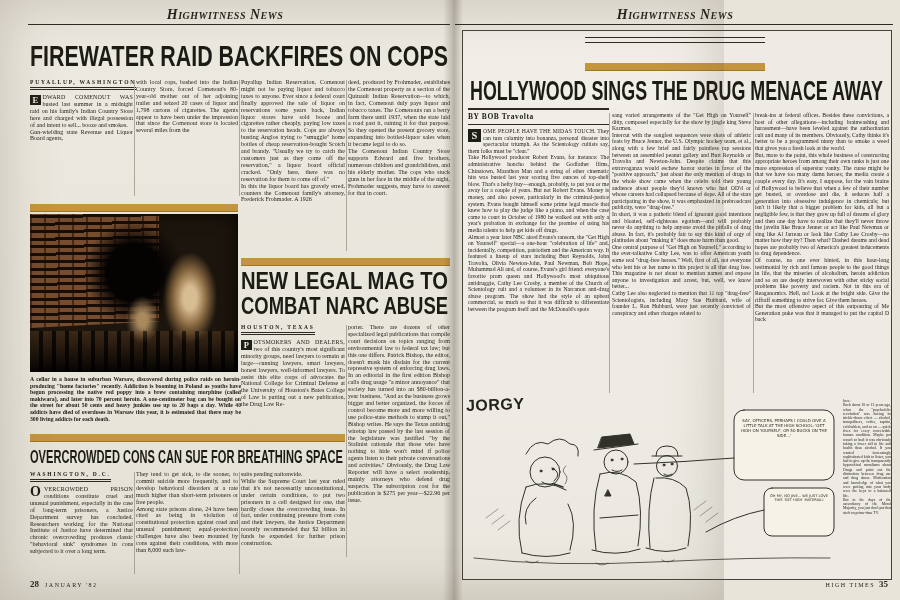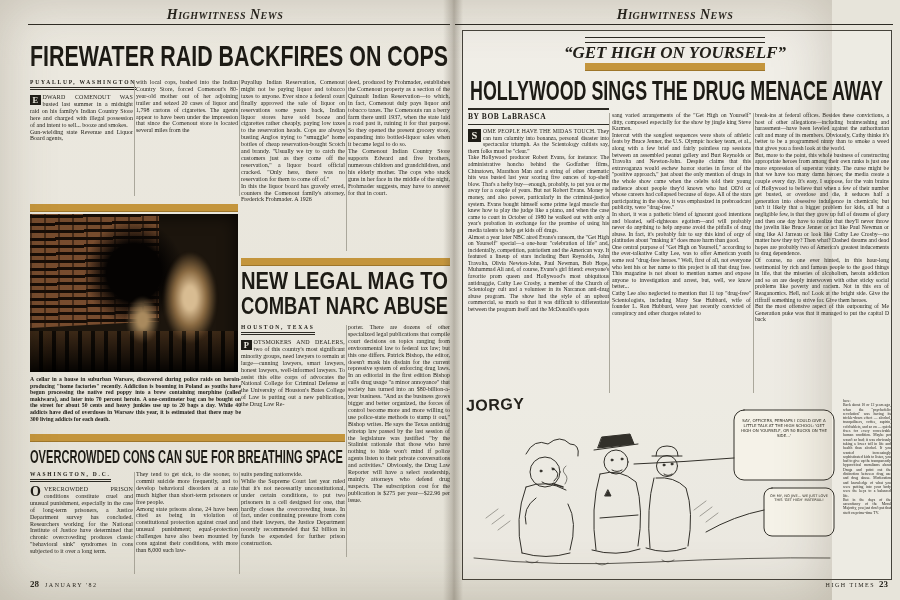--- a/index.html
+++ b/index.html
@@ -1,17 +1,17 @@
 <!DOCTYPE html>
 <html><head>
 <meta charset="utf-8">
 <style>
   html,body{margin:0;padding:0}
   body{width:900px;height:600px;background:#e7e4da;font-family:"Liberation Serif",serif;overflow:hidden}
-  .spread{position:relative;width:832px;height:600px;background:linear-gradient(180deg,#ece9e0 0%,#e8e5db 60%,#e3e0d5 100%)}
+  .spread{position:relative;width:724px;height:600px;background:linear-gradient(180deg,#ece9e0 0%,#e8e5db 60%,#e3e0d5 100%)}
   .spread::after{content:"";position:absolute;inset:0;box-shadow:inset 0 0 55px rgba(96,84,62,.28);pointer-events:none;z-index:50}
   .gutter{position:absolute;left:443px;top:0;width:20px;height:600px;z-index:40;
     background:linear-gradient(90deg,rgba(60,50,35,0) 0%,rgba(60,50,35,.22) 45%,rgba(60,50,35,.30) 55%,rgba(60,50,35,0) 100%)}
   .abs{position:absolute}
   .masthead{font:bold italic 14px "Liberation Serif",serif;font-variant:small-caps;letter-spacing:.5px;color:#23211b;text-align:center}
   .rule{background:#2c2a23;height:1px}
   .goldbar{background:#c4953c;height:8px;box-shadow:inset 0 -1px 0 rgba(90,60,10,.35)}
   .dateline{font:bold 5.5px "Liberation Serif",serif;letter-spacing:1.8px;color:#23211b;border-bottom:3px double #2c2a23;padding-bottom:2px;white-space:nowrap}
   .body6{font-size:6px;line-height:6.9px;color:#26241d;text-align:justify;overflow:hidden}
   .body6 .rest,.body57 .rest{white-space:pre-line}
@@ -120,27 +120,26 @@
       <b>28</b><span class="sp">JANUARY '82</span>
     </div>
   </div>
 
   <div class="abs" style="left:450px;top:0;width:450px;height:600px">
     <div class="abs masthead" style="left:5px;top:7px;width:440px">Highwitness News</div>
     <div class="abs rule" style="left:5px;top:24px;width:438px"></div>
     <div class="abs rbox" style="left:12px;top:30px;width:428px;height:548px"></div>
 
     <div class="abs banner-rule" style="left:135px;top:37px;width:180px"></div>
-    <div class="abs banner" style="left:110px;top:43px;width:230px">“GET HIGH ON YOURSELF”</div>
     <div class="abs goldbar" style="left:135px;top:63px;width:180px"></div>
 
     <svg class="abs" style="left:20px;top:76px" width="415" height="30">
       <text x="0" y="24" font-size="27" textLength="413" lengthAdjust="spacingAndGlyphs">HOLLYWOOD SINGS THE DRUG MENACE AWAY</text>
     </svg>
-    <div class="abs byline" style="left:18px;top:108px;width:141px">BY BOB LaBRASCA</div>
+    <div class="abs byline" style="left:18px;top:108px;width:141px">BY BOB Travolta</div>
 
     <div class="abs body57" style="left:18px;top:128px;width:141px;height:266px">
       <span class="dc big">S</span><span class="lead">OME PEOPLE HAVE THE MIDAS TOUCH.</span> <span class="rest">They can turn calamity into bonanza, personal disaster into spectacular triumph. As the Scientology cultists say, them folks must be "clear."
 Take Hollywood producer Robert Evans, for instance: The administrative honcho behind the Godfather films, Chinatown, Marathon Man and a string of other cinematic hits was busted last year scoring five ounces of top-shelf blow. That's a hefty buy—enough, probably, to put you or me away for a couple of years. But not Robert Evans. Money is money, and also power, particularly in the criminal-justice system. Evans bought himself some prime legal muscle that knew how to play the judge like a piano, and when the case came to court in October of 1980 he walked out with only a year's probation in exchange for the promise of using his media talents to help get kids off drugs.
 Almost a year later NBC aired Evans's ransom, the "Get High on Yourself" special—a one-hour "celebration of life" and, incidentally, competition, patriotism and the American way. It featured a lineup of stars including Burt Reynolds, John Travolta, Olivia Newton-John, Paul Newman, Bob Hope, Muhammad Ali and, of course, Evans's girl friend: everyone's favorite prom queen and Hollywood's most ubiquitous antidruggie, Cathy Lee Crosby, a member of the Church of Scientology cult and a volunteer in its Narcanon anti-drug abuse program. The show had the style of an upbeat commercial, so much so that it was difficult to differentiate between the program itself and the McDonald's spots</span>
     </div>
     <div class="abs body57" style="left:162px;top:112px;width:139px;height:282px"><span class="rest">sang varied arrangements of the "Get High on Yourself" ditty, composed especially for the show by jingle king Steve Karmen.
 Intercut with the songfest sequences were shots of athletic feats by Bruce Jenner, the U.S. Olympic hockey team, et al., along with a few brief and fairly pointless rap sessions between an assembled peanut gallery and Burt Reynolds or Travolta and Newton-John. Despite claims that this extravaganza would eschew horror stories in favor of the "positive approach," just about the only mention of drugs in the whole show came when the celebs told their young audience about people they'd known who had OD'd or whose careers had collapsed because of dope. All of the stars participating in the show, it was emphasized in prebroadcast publicity, were "drug-free."
 In short, it was a pathetic blend of ignorant good intentions and bloated, self-righteous egotism—and will probably never do anything to help anyone avoid the pitfalls of drug abuse. In fact, it's probably fair to say this kind of orgy of platitudes about "making it" does more harm than good.
 One central purpose of "Get High on Yourself," according to the ever-talkative Cathy Lee, was to offer American youth some real "drug-free heroes." Well, first of all, not everyone who lent his or her name to this project is all that drug free. This magazine is not about to mention names and expose anyone to investigation and arrest, but, well, we know better...
@@ -193,18 +192,18 @@
     </svg>
     <div class="abs jorgy" style="left:16px;top:396px">JORGY</div>
     <div class="abs bubble-txt b1" style="left:289px;top:418px;width:90px;height:60px">Say, officers, perhaps I could give a little talk at the high school: 'Get high on yourself, or 50 bucks on the side...'</div>
     <div class="abs bubble-txt b2" style="left:319px;top:494px;width:60px;height:38px">Oh my, no jive... we just love this 'get high' material!</div>
 
     <div class="abs tiny-cont" style="left:393px;top:399px;width:48px;height:177px">here:
 Back about 10 or 12 years ago, when the "psychedelic revolution" was having its trickle-down effect — alcohol, tranquilizers, coffee, aspirin, cold tablets, and so on — quick fixes for every conceivable human condition. Maybe pot wasn't so bad; it was obviously taking a lower toll in life and health than alcohol. If you wanted increasingly sophisticated kids to listen, you had to give up the transparently hypocritical moralisms about Drugs and point out the distinction between drug use and drug abuse. Moderation and knowledge of what you were putting into your body were the keys to a balanced life.
 But in the days of the ascendancy of the Moral Majority, you just don't put that stuff on prime-time TV.</div>
 
     <div class="abs footer" style="left:310px;top:579px;width:128px;text-align:right">
-      <span class="sp" style="margin:0 4px 0 0">HIGH TIMES</span><b>23</b>
+      <span class="sp" style="margin:0 4px 0 0">HIGH TIMES</span><b>35</b>
     </div>
   </div>
 
   <div class="gutter"></div>
 </div>
 
 </body></html>

